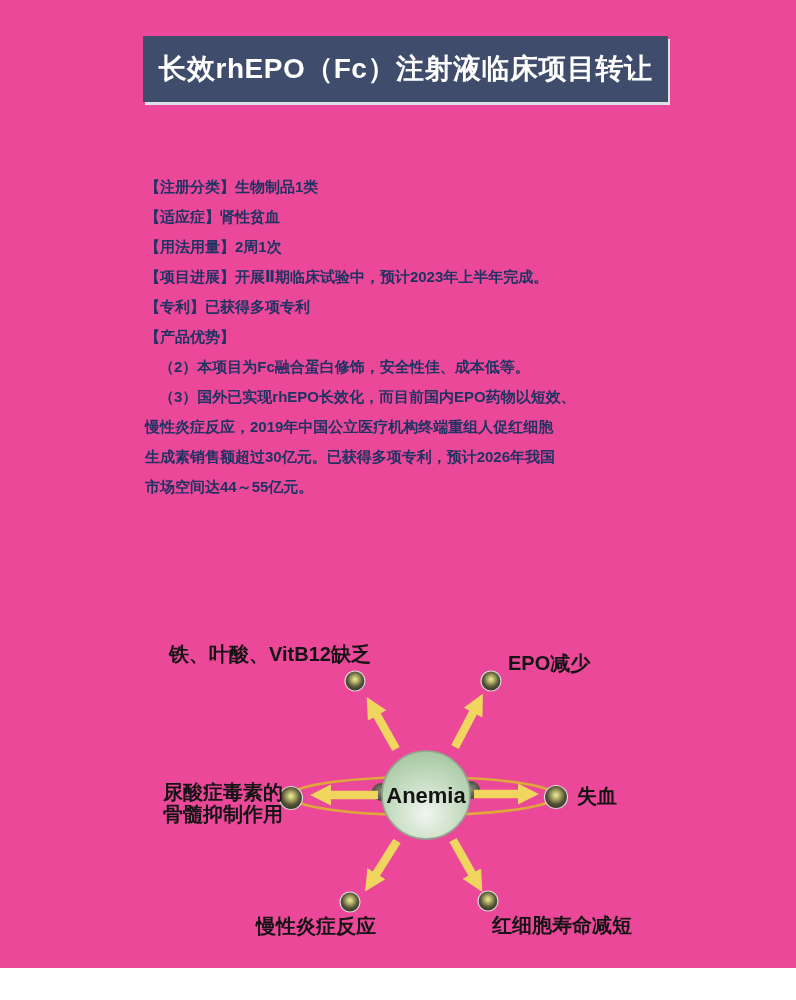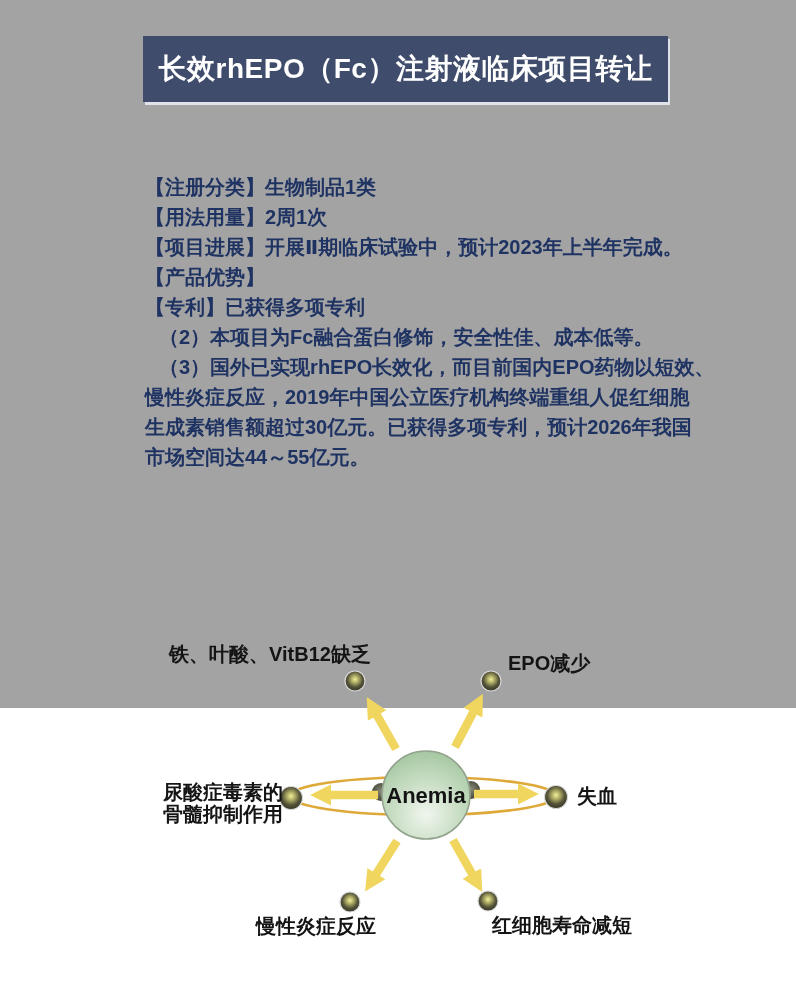--- a/index.html
+++ b/index.html
@@ -1,38 +1,38 @@
 <!DOCTYPE html>
 <html><head>
 <meta charset="utf-8">
 <style>
   html,body{margin:0;padding:0;}
   body{
     width:796px;height:1000px;background:#ffffff;
     font-family:"Liberation Sans","DejaVu Sans",sans-serif;
     position:relative;overflow:hidden;
   }
-  .page{position:absolute;inset:0;width:796px;height:708px;background:#a3a3a3;}
+  .page{position:absolute;inset:0;width:796px;height:968px;background:#ec4899;}
 
   
   .banner{
     position:absolute;left:143px;top:36px;width:525px;height:66px;
     background:#3f4c6b;
     display:flex;align-items:center;justify-content:center;
     box-shadow:2px 3px 0 #dfe2e8;
   }
   .banner h1{
     margin:0;color:#ffffff;font-size:28px;font-weight:700;
     letter-spacing:0.5px;white-space:nowrap;
   }
 
   
   .info{
     position:absolute;left:145px;top:172px;width:540px;
-    color:#1f3363;font-size:20px;font-weight:600;line-height:30px;
+    color:#1f3363;font-size:15px;font-weight:600;line-height:30px;
   }
   .info .line{white-space:nowrap;}
   .info .indent{padding-left:14px;}
 
   
   .diagram{position:absolute;left:150px;top:610px;width:530px;height:340px;margin:0;}
   .diagram svg{display:block;width:530px;height:340px;}
   .dg-label{
     font-family:"Liberation Sans","DejaVu Sans",sans-serif;
     font-size:20px;font-weight:600;fill:#141414;
@@ -46,24 +46,25 @@
 <body>
 
 <div class="page">
 
   <header class="banner">
     <h1>长效rhEPO（Fc）注射液临床项目转让</h1>
   </header>
 
   <section class="info">
     <div class="line">【注册分类】生物制品1类</div>
+    <div class="line">【适应症】肾性贫血</div>
     <div class="line">【用法用量】2周1次</div>
     <div class="line">【项目进展】开展Ⅱ期临床试验中，预计2023年上半年完成。</div>
+    <div class="line">【专利】已获得多项专利</div>
     <div class="line">【产品优势】</div>
-    <div class="line">【专利】已获得多项专利</div>
     <div class="line indent">（2）本项目为Fc融合蛋白修饰，安全性佳、成本低等。</div>
     <div class="line indent">（3）国外已实现rhEPO长效化，而目前国内EPO药物以短效、</div>
     <div class="line">慢性炎症反应，2019年中国公立医疗机构终端重组人促红细胞</div>
     <div class="line">生成素销售额超过30亿元。已获得多项专利，预计2026年我国</div>
     <div class="line">市场空间达44～55亿元。</div>
   </section>
 
   <figure class="diagram">
     <svg viewBox="150 610 530 340" xmlns="http://www.w3.org/2000/svg">
       <defs>

